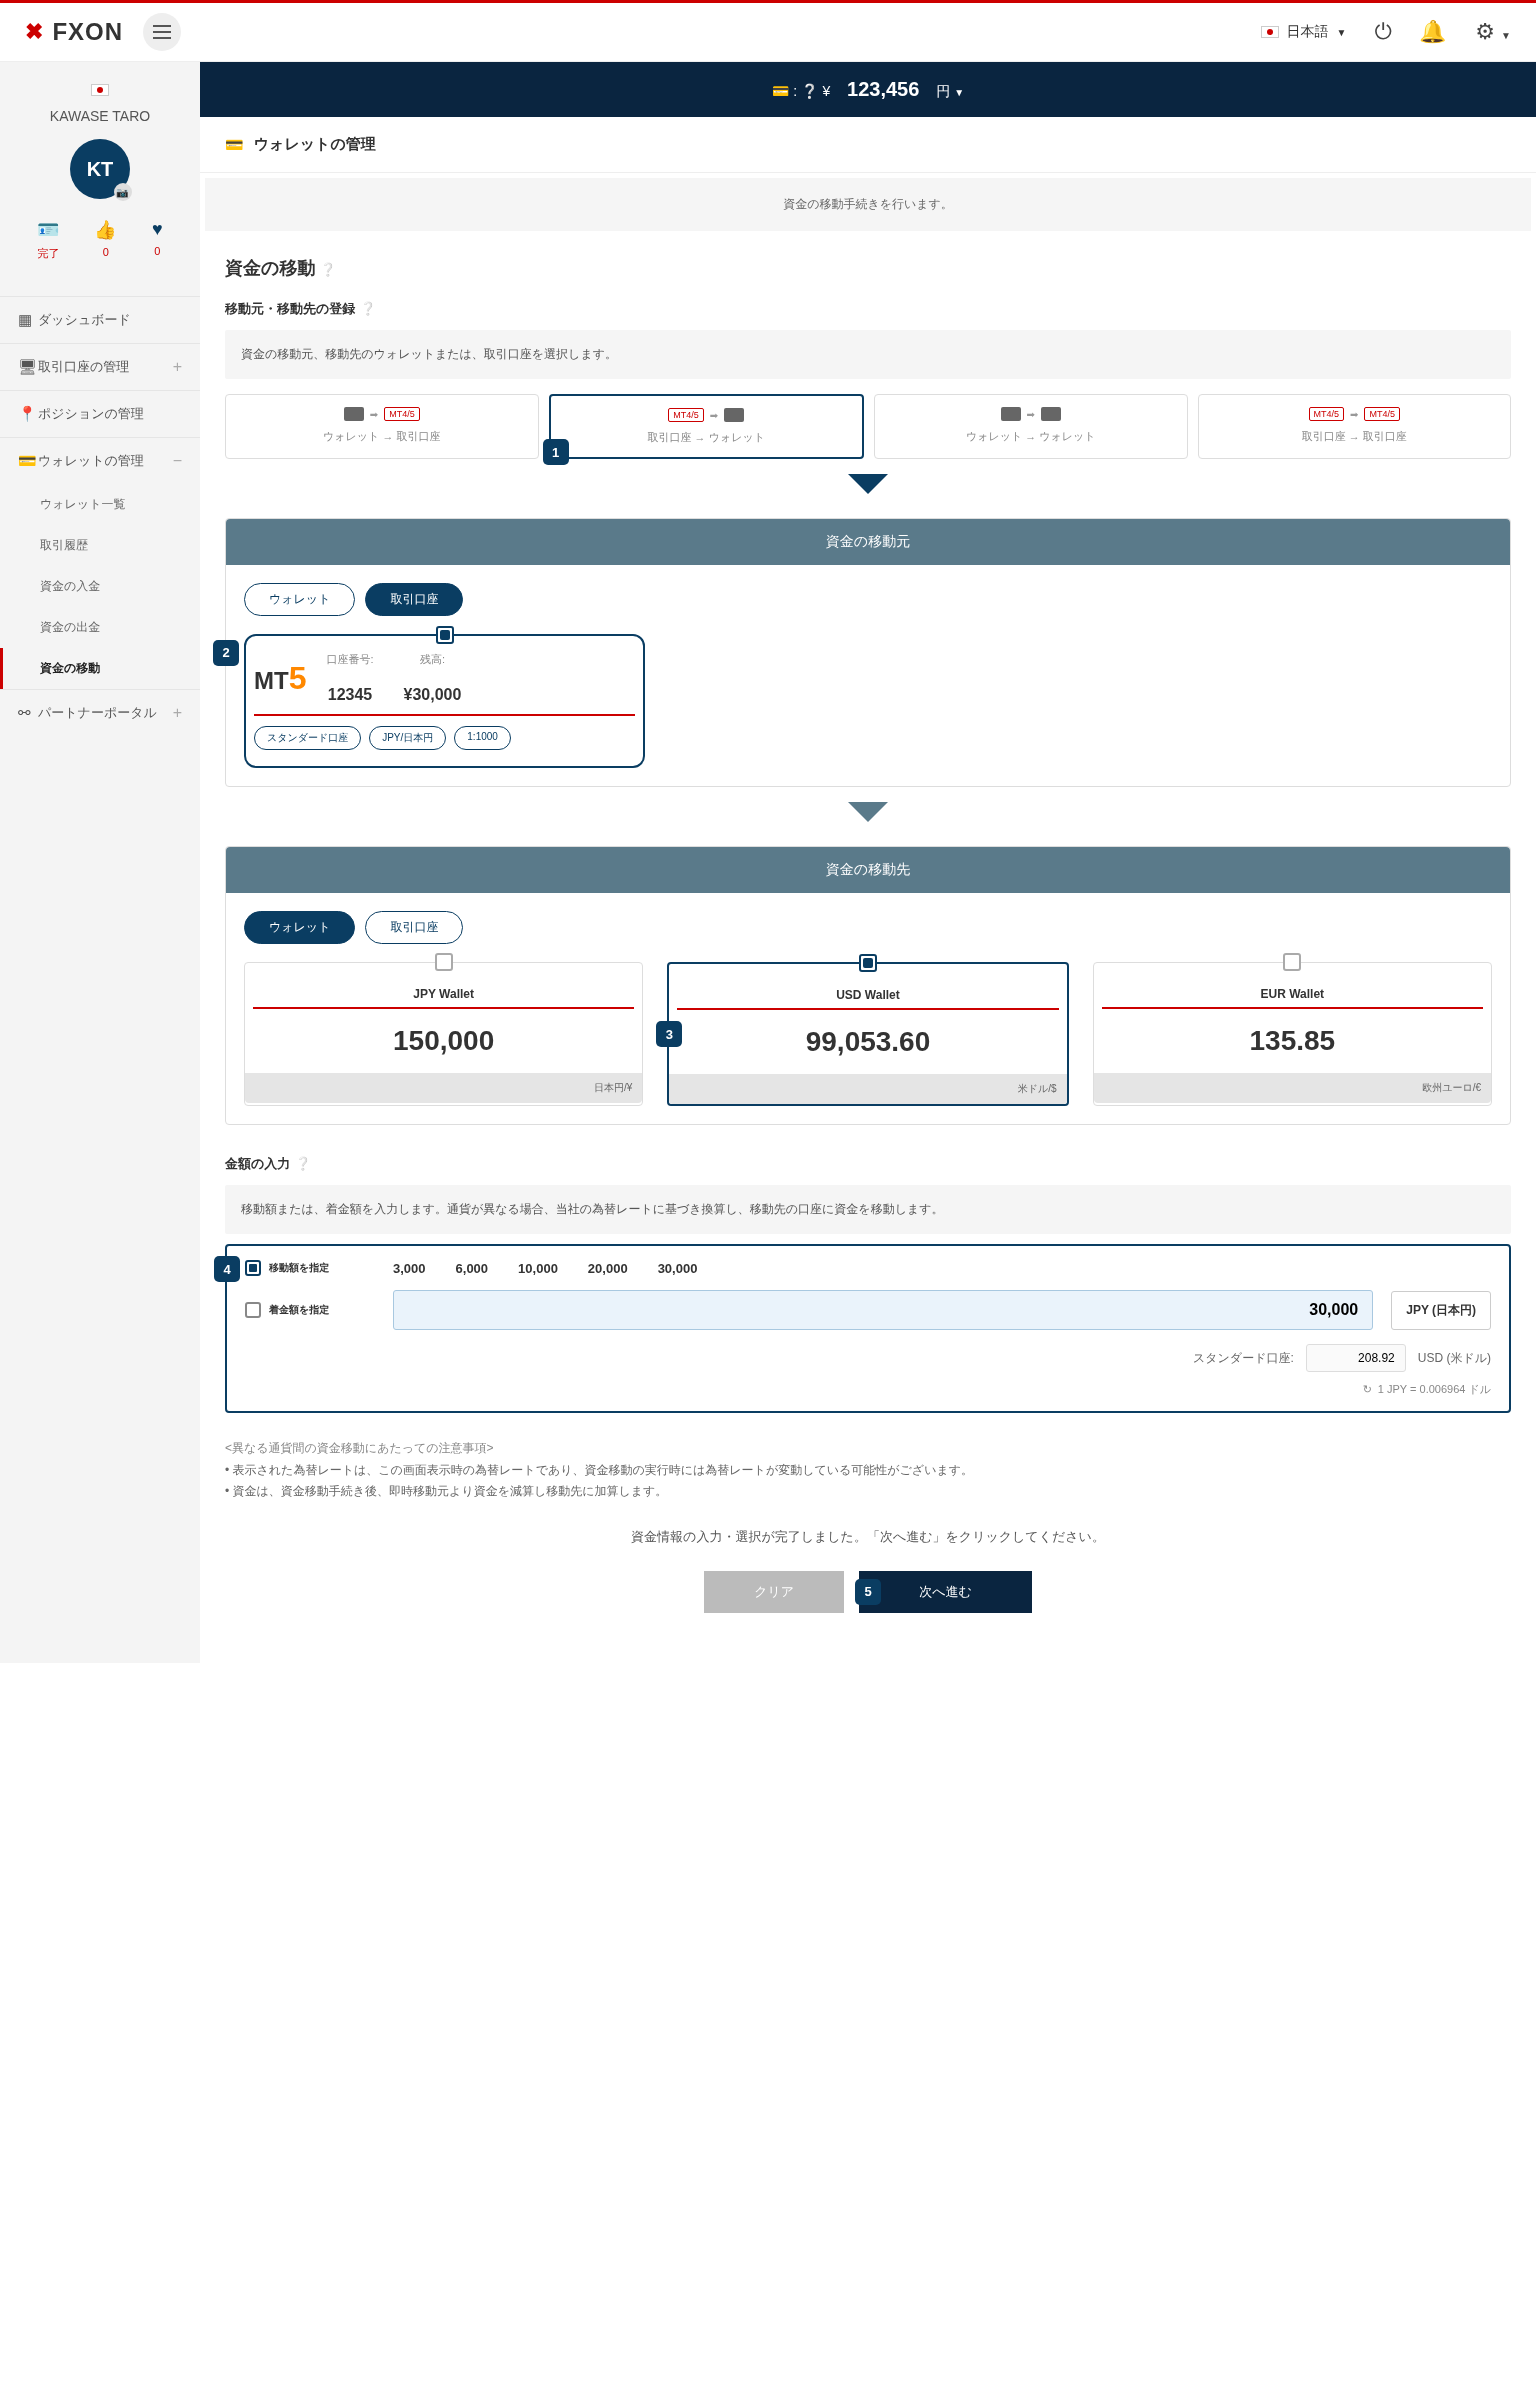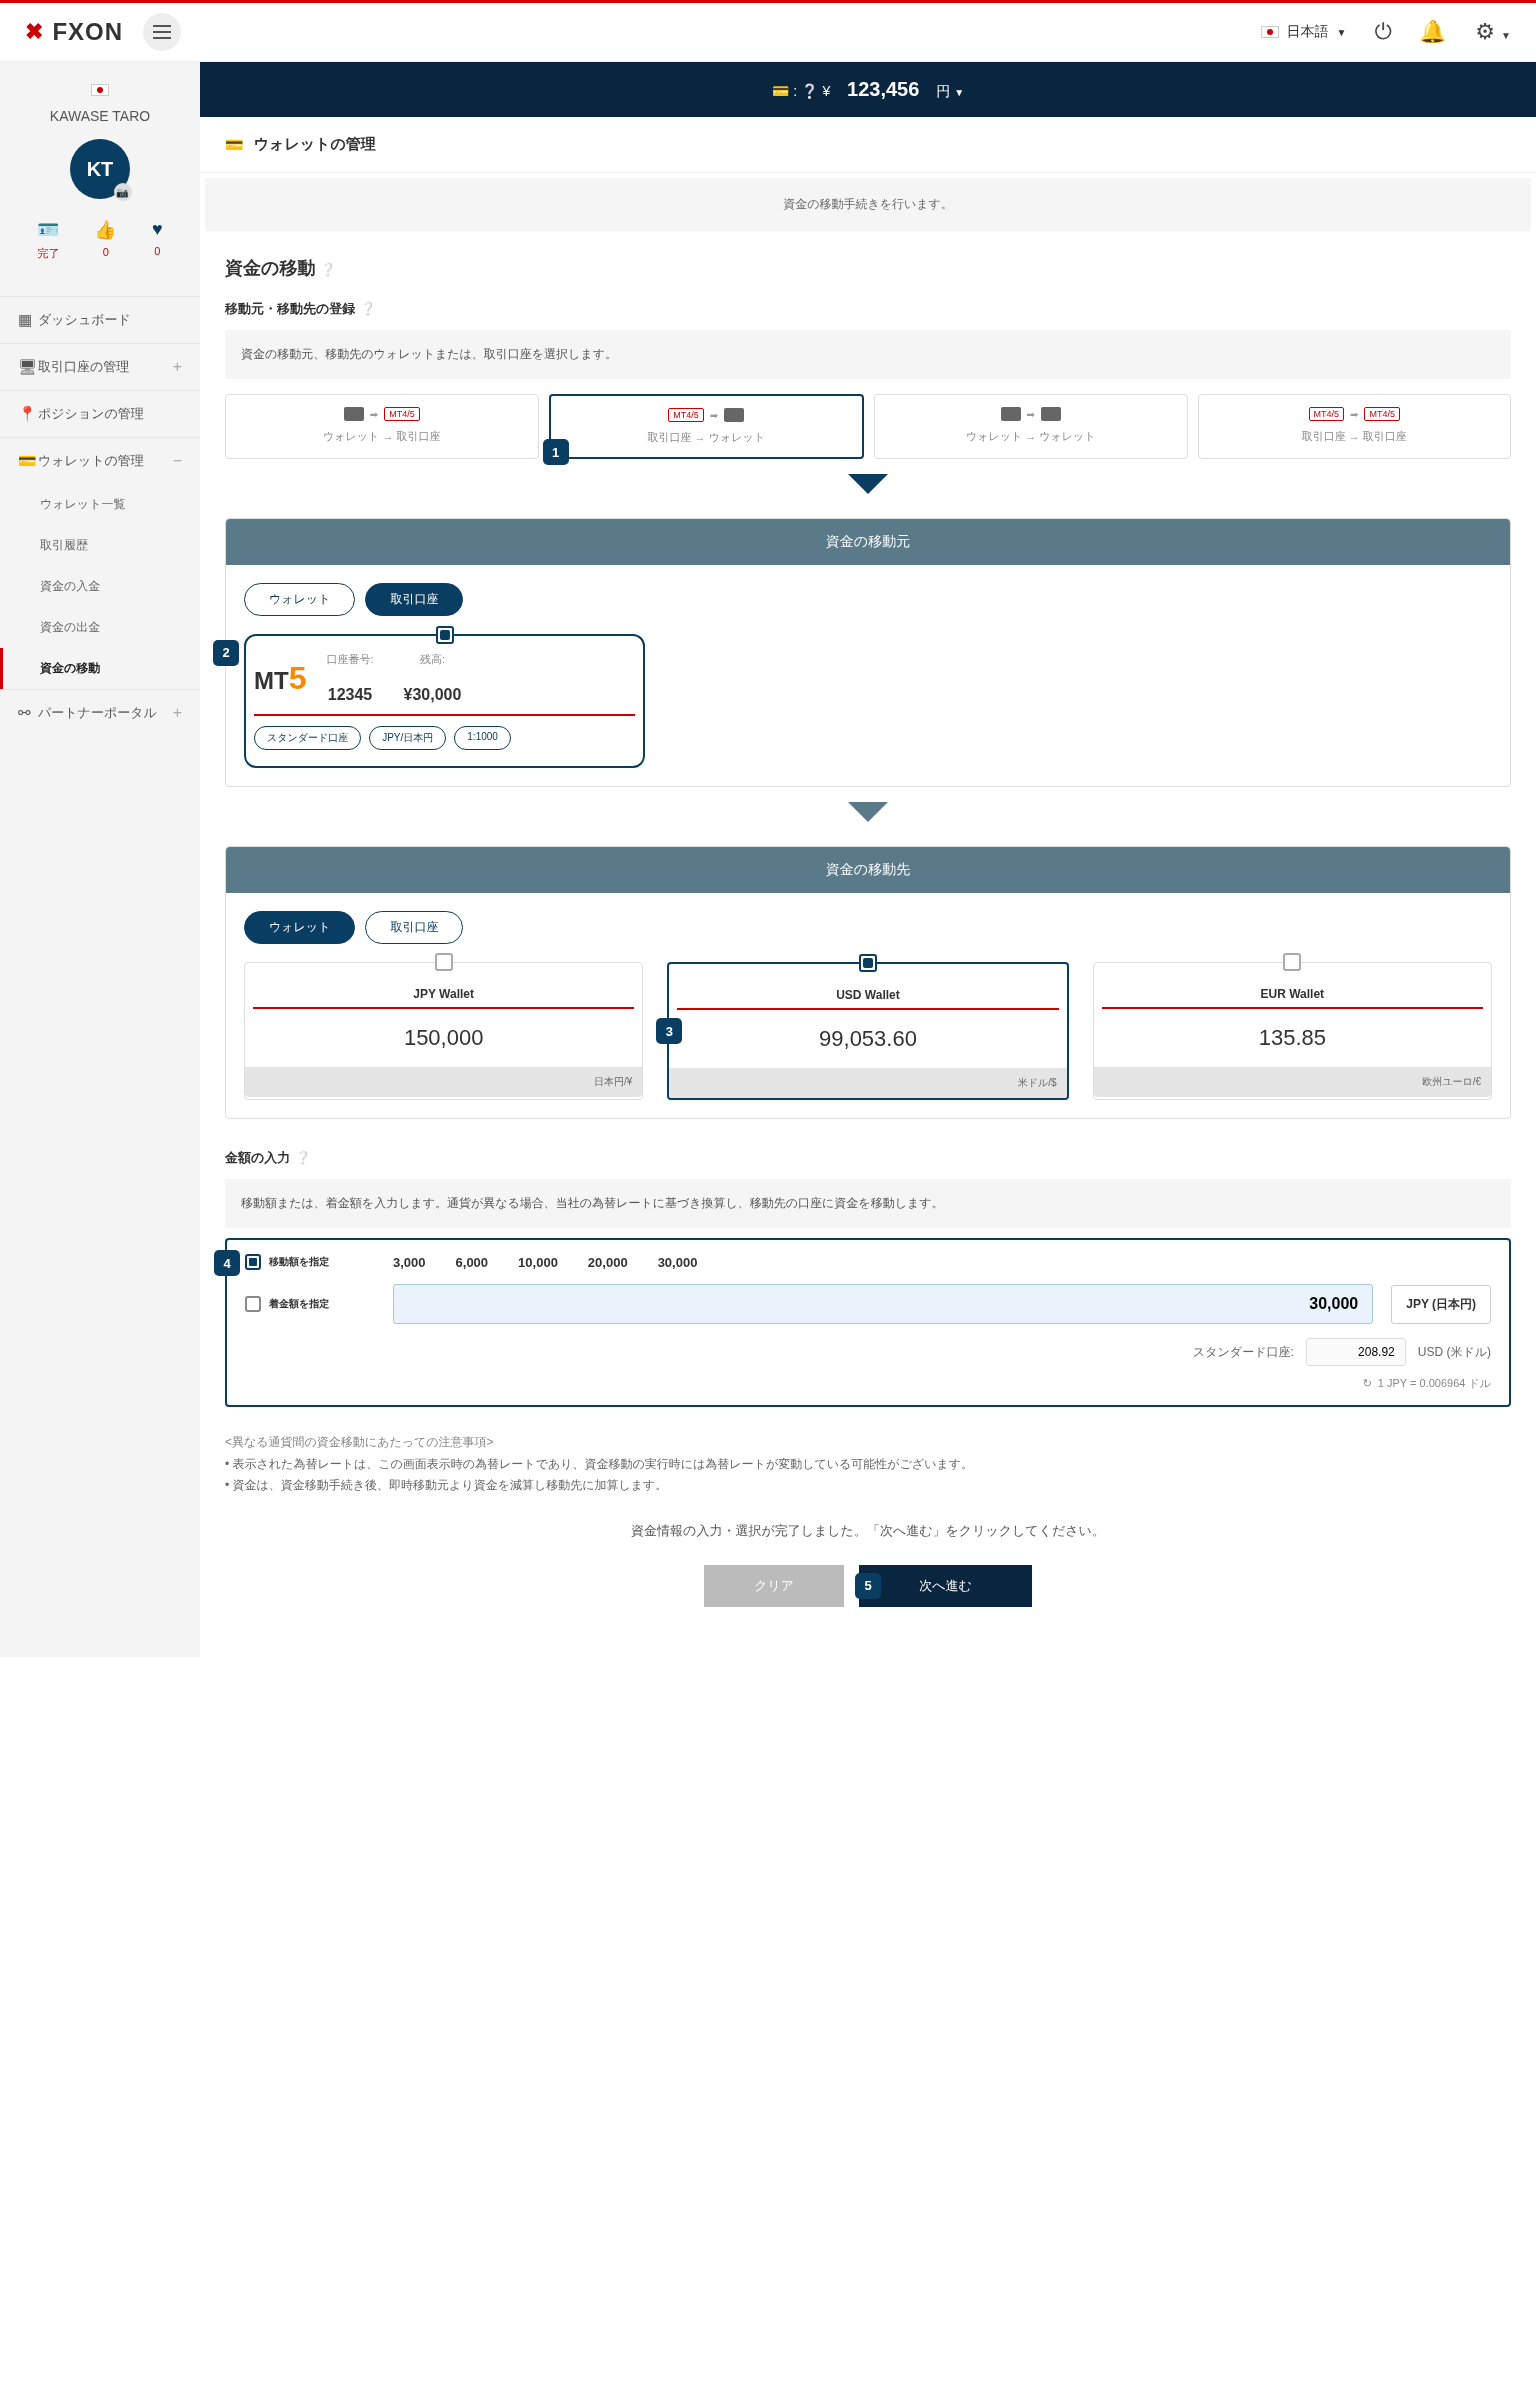--- a/index.html
+++ b/index.html
@@ -74,21 +74,21 @@
 .account-tag{border:1px solid #0a3d62;border-radius:14px;padding:4px 12px;font-size:10px;color:#0a3d62}
 .down-arrow{text-align:center;margin:15px 0}
 .down-arrow svg{width:40px;height:20px}
 .wallets{display:flex;gap:24px}
 .wallet-card{flex:1;border:1px solid #ddd;border-radius:4px;cursor:pointer;position:relative;padding-top:18px}
 .wallet-card.selected{border:2px solid #0a3d62}
 .wallet-check{position:absolute;top:-10px;left:50%;transform:translateX(-50%);width:18px;height:18px;border:2px solid #aaa;border-radius:3px;background:#fff;display:flex;align-items:center;justify-content:center}
 .wallet-card.selected .wallet-check{border-color:#0a3d62}
 .wallet-card.selected .wallet-check::after{content:'';width:10px;height:10px;background:#0a3d62;border-radius:2px}
 .wallet-name{text-align:center;font-size:12px;font-weight:bold;padding:6px;border-bottom:2px solid #cc0000;margin:0 8px}
-.wallet-amount{text-align:center;font-size:22px;font-weight:normal;padding:16px 0}
+.wallet-amount{text-align:center;font-size:28px;font-weight:bold;padding:16px 0}
 .wallet-footer{background:#e5e5e5;text-align:right;font-size:10px;padding:8px 10px;color:#666;border-radius:0 0 4px 4px}
 .amount-panel{border:2px solid #0a3d62;border-radius:4px;margin-top:10px;position:relative}
 .amount-row{display:flex;align-items:center;padding:14px 18px;gap:18px}
 .amount-radio{display:flex;align-items:center;gap:8px;min-width:130px}
 .radio-box{width:16px;height:16px;border:2px solid #888;border-radius:3px;display:flex;align-items:center;justify-content:center}
 .radio-box.checked{border-color:#0a3d62}
 .radio-box.checked::after{content:'';width:8px;height:8px;background:#0a3d62;border-radius:1px}
 .radio-label{font-size:10px;font-weight:bold}
 .preset-amounts{display:flex;gap:30px;font-size:13px;font-weight:bold;color:#333}
 .preset-amounts span{cursor:pointer}

